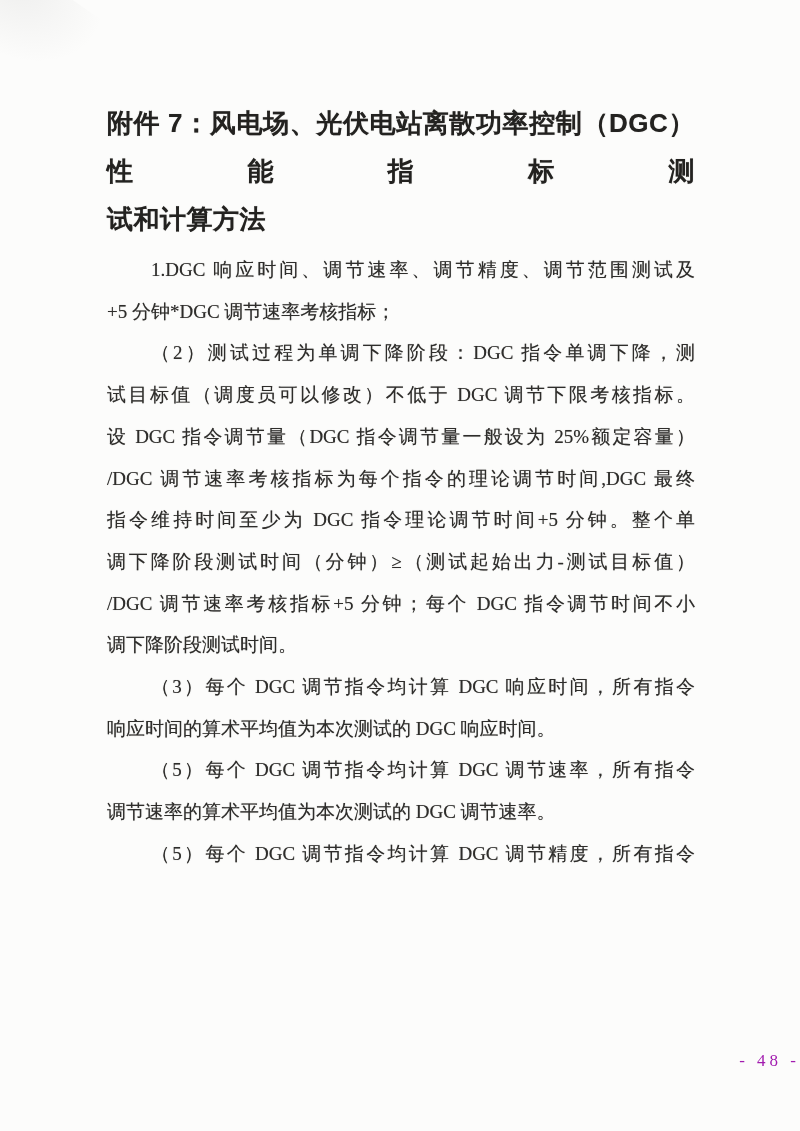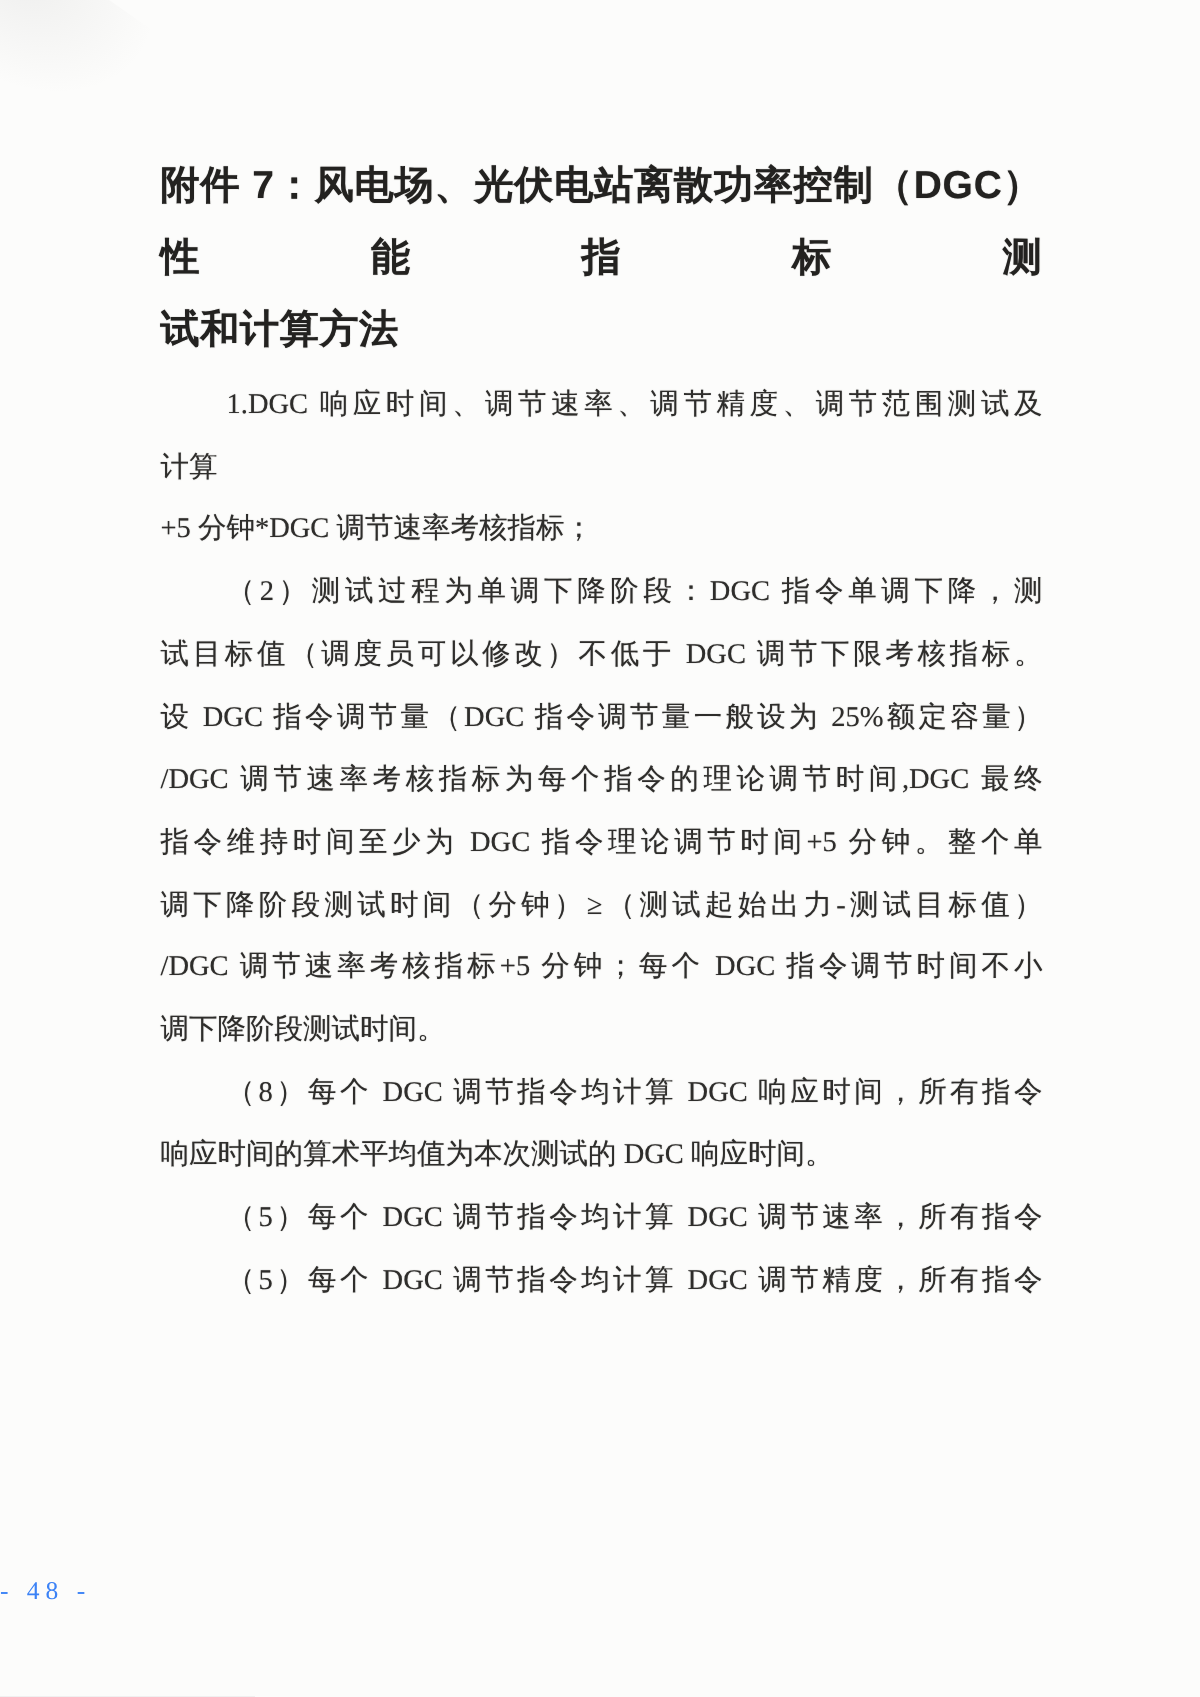--- a/index.html
+++ b/index.html
@@ -62,66 +62,66 @@
   .indent { text-indent: 44px; }
   .short {
     text-align: center;
     text-align-last: left;
   }
   .footer {
     position: absolute;
     left: 0;
     top: 1051px;
     width: 100%;
-    text-align: left;
+    text-align: right;
     font-size: 17px;
     letter-spacing: 4px;
-    color: #3b82f6;
+    color: #a21caf;
   }
 </style>
 </head>
 <body>
 
 <div class="page">
   <div class="scan-smudge"></div>
 
   <div class="content">
 
     <h1 class="title">
       <div class="line">附件 7：风电场、光伏电站离散功率控制（DGC）性能指标测</div>
       <div class="line short">试和计算方法</div>
     </h1>
 
     <div class="para">
       <div class="line indent">1.DGC 响应时间、调节速率、调节精度、调节范围测试及</div>
-      <div class="line short">计算</div>
     </div>
 
     <div class="para">
       <div class="line short">+5 分钟*DGC 调节速率考核指标；</div>
     </div>
 
     <div class="para">
       <div class="line indent">（2）测试过程为单调下降阶段：DGC 指令单调下降，测</div>
       <div class="line">试目标值（调度员可以修改）不低于 DGC 调节下限考核指标。</div>
       <div class="line">设 DGC 指令调节量（DGC 指令调节量一般设为 25%额定容量）</div>
       <div class="line">/DGC 调节速率考核指标为每个指令的理论调节时间,DGC 最终</div>
       <div class="line">指令维持时间至少为 DGC 指令理论调节时间+5 分钟。整个单</div>
       <div class="line">调下降阶段测试时间（分钟）≥（测试起始出力-测试目标值）</div>
       <div class="line">/DGC 调节速率考核指标+5 分钟；每个 DGC 指令调节时间不小</div>
       <div class="line short">调下降阶段测试时间。</div>
     </div>
 
     <div class="para">
-      <div class="line indent">（8）每个 DGC 调节指令均计算 DGC 响应时间，所有指令</div>
+      <div class="line indent">（3）每个 DGC 调节指令均计算 DGC 响应时间，所有指令</div>
       <div class="line short">响应时间的算术平均值为本次测试的 DGC 响应时间。</div>
     </div>
 
     <div class="para">
       <div class="line indent">（5）每个 DGC 调节指令均计算 DGC 调节速率，所有指令</div>
+      <div class="line short">调节速率的算术平均值为本次测试的 DGC 调节速率。</div>
     </div>
 
     <div class="para">
       <div class="line indent">（5）每个 DGC 调节指令均计算 DGC 调节精度，所有指令</div>
 
     </div>
 
   </div>
 
   <div class="footer">- 48 -</div>

